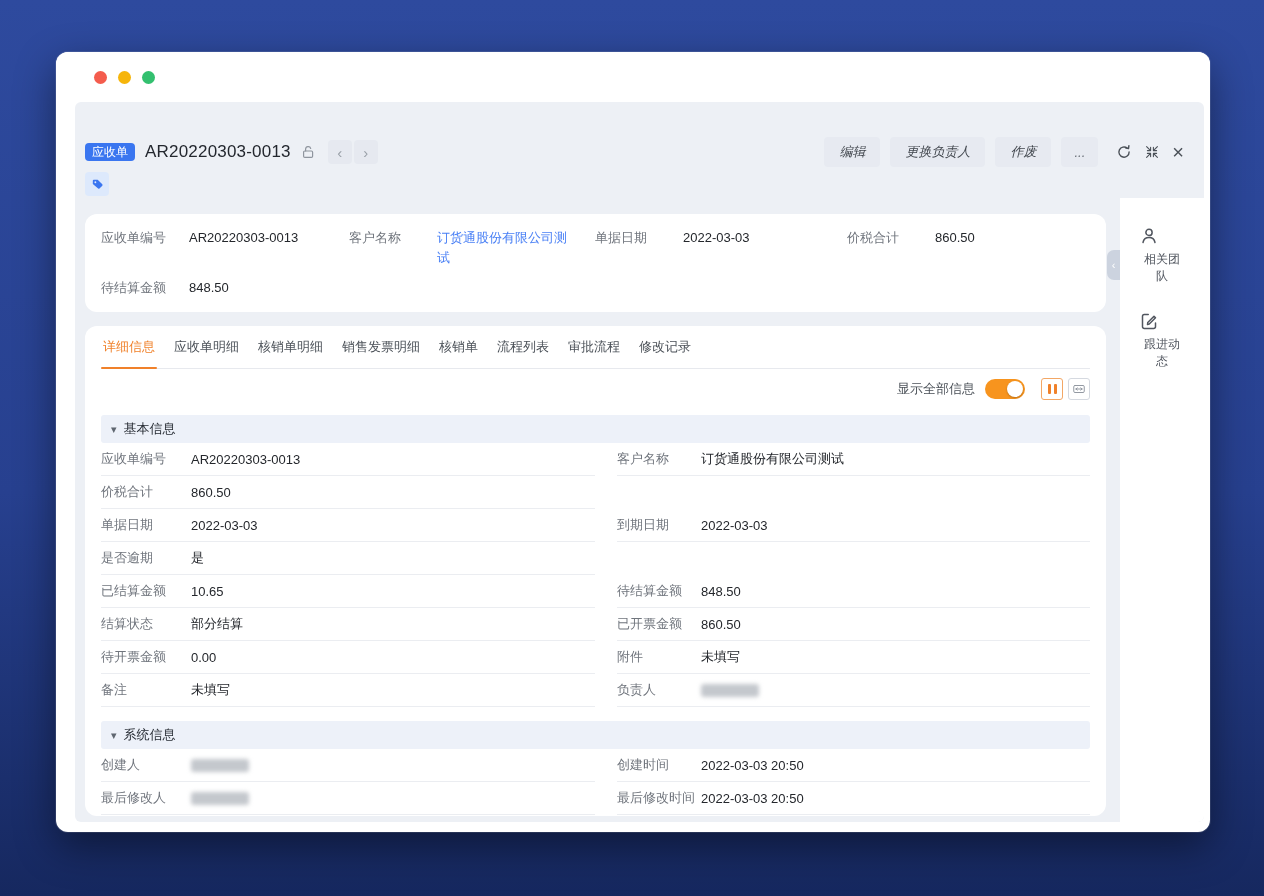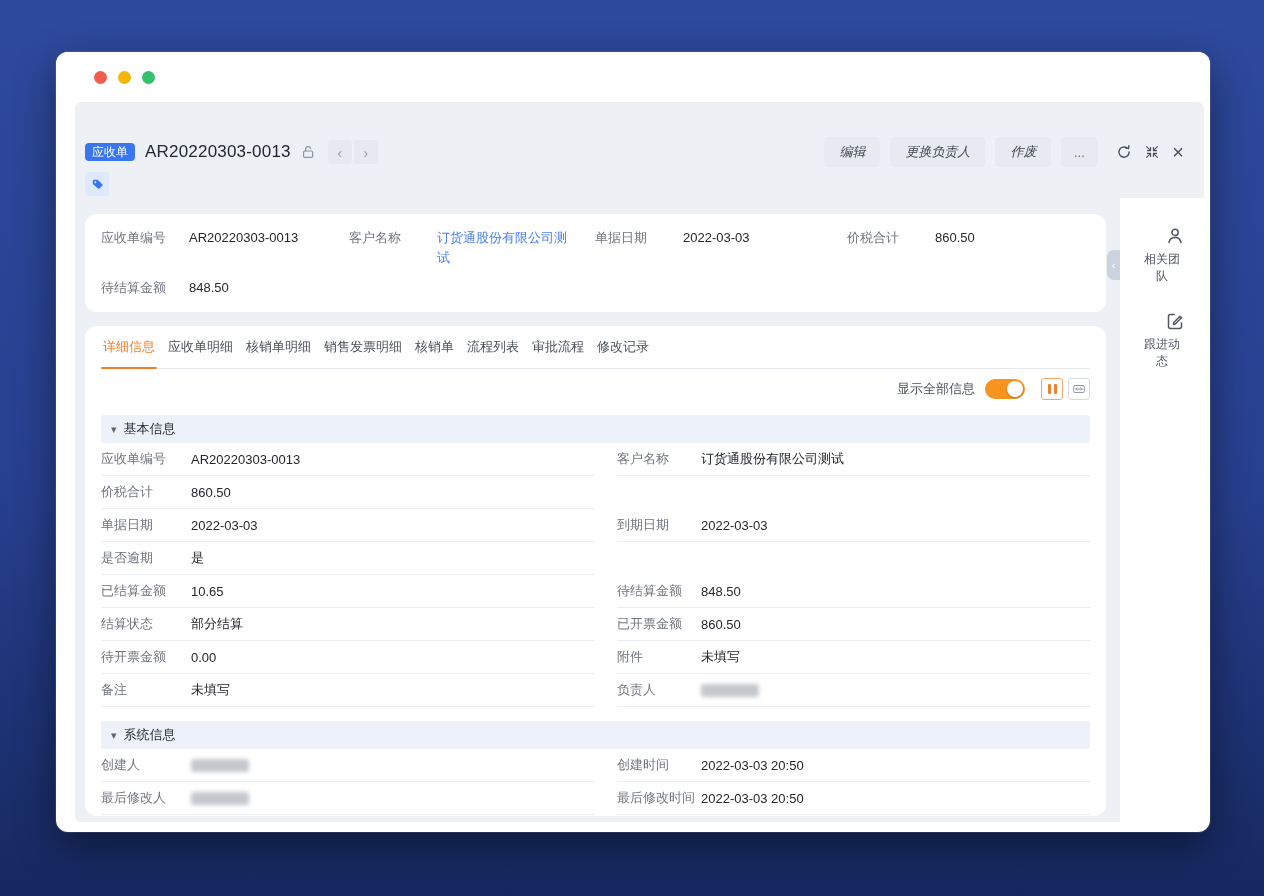--- a/index.html
+++ b/index.html
@@ -35,21 +35,21 @@
   .srow{display:flex;align-items:flex-start;}
   .srow.r1{min-height:46px;padding-top:4px;}
   .srow.r2{height:28px;align-items:center;}
   .slabel{width:88px;flex:none;font-size:13px;color:#70757d;line-height:20px;}
   .sval{font-size:13px;color:#24272c;line-height:20px;}
   .sv1{width:160px}.sv2{width:130px;margin-right:28px}.sv3{width:160px;margin-right:4px}.sv4{flex:1}
   .link{color:#4a80f5;cursor:pointer;}
   .placeholder{color:#b8bdc4;}
 
   .main{margin-top:14px;height:490px;padding:0 16px;box-sizing:border-box;overflow:hidden;}
-  .tabs{height:42px;display:flex;align-items:center;gap:9px;border-bottom:1px solid #e7e9ee;}
+  .tabs{height:42px;display:flex;align-items:center;gap:15px;border-bottom:1px solid #e7e9ee;}
   .tab{font-size:13px;color:#4b5158;cursor:pointer;position:relative;padding:12px 2px;}
   .tab.active{color:#f0812a;}
   .tab.active::after{content:"";position:absolute;left:0;right:0;bottom:-1px;height:2px;background:#f0812a;border-radius:1px;}
   .toolbar{height:40px;display:flex;align-items:center;justify-content:flex-end;}
   .toolbar .tlabel{font-size:13px;color:#4b5158;}
   .toggle{width:40px;height:20px;border-radius:10px;background:#f7941e;position:relative;margin-left:10px;cursor:pointer;}
   .toggle .knob{position:absolute;right:2px;top:2px;width:16px;height:16px;border-radius:50%;background:#fff;box-shadow:0 1px 2px rgba(0,0,0,.25);}
   .sqbtn{width:22px;height:22px;border-radius:3px;box-sizing:border-box;display:inline-flex;align-items:center;justify-content:center;background:#fff;cursor:pointer;}
   .sqbtn.pause{border:1px solid #f3a765;margin-left:16px;gap:3px;}
   .bar{width:3px;height:10px;background:#f0812a;border-radius:1px;}
@@ -64,21 +64,21 @@
   .fcell.l{width:494px;margin-right:22px;flex:none;}
   .fcell.r{flex:1;min-width:0;}
   .flabel{flex:none;font-size:13px;color:#70757d;}
   .fcell.l .flabel{width:90px;}
   .fcell.r .flabel{width:84px;}
   .fval{font-size:13px;color:#24272c;white-space:nowrap;}
   .redacted{display:inline-block;width:58px;height:13px;border-radius:3px;background:#c4c8cd;filter:blur(2px);}
 
   
   .side{width:84px;background:#fff;border-radius:0 0 6px 0;position:relative;display:flex;flex-direction:column;align-items:center;padding-top:28px;box-sizing:border-box;}
-  .side-item{display:flex;flex-direction:column;align-items:flex-end;margin-bottom:26px;cursor:pointer;}
+  .side-item{display:flex;flex-direction:column;align-items:flex-start;margin-bottom:26px;cursor:pointer;}
   .side-item .lbl{margin-top:5px;width:46px;text-align:center;font-size:12px;color:#51565f;line-height:17px;}
   .collapse-tab{position:absolute;left:-13px;top:52px;width:13px;height:30px;background:#ccd3df;border-radius:7px 0 0 7px;display:flex;align-items:center;justify-content:center;color:#fff;font-size:11px;cursor:pointer;}
   svg{display:block;}
 </style>
 </head>
 <body>
 
 <div class="frame">
   <div class="window">
 

